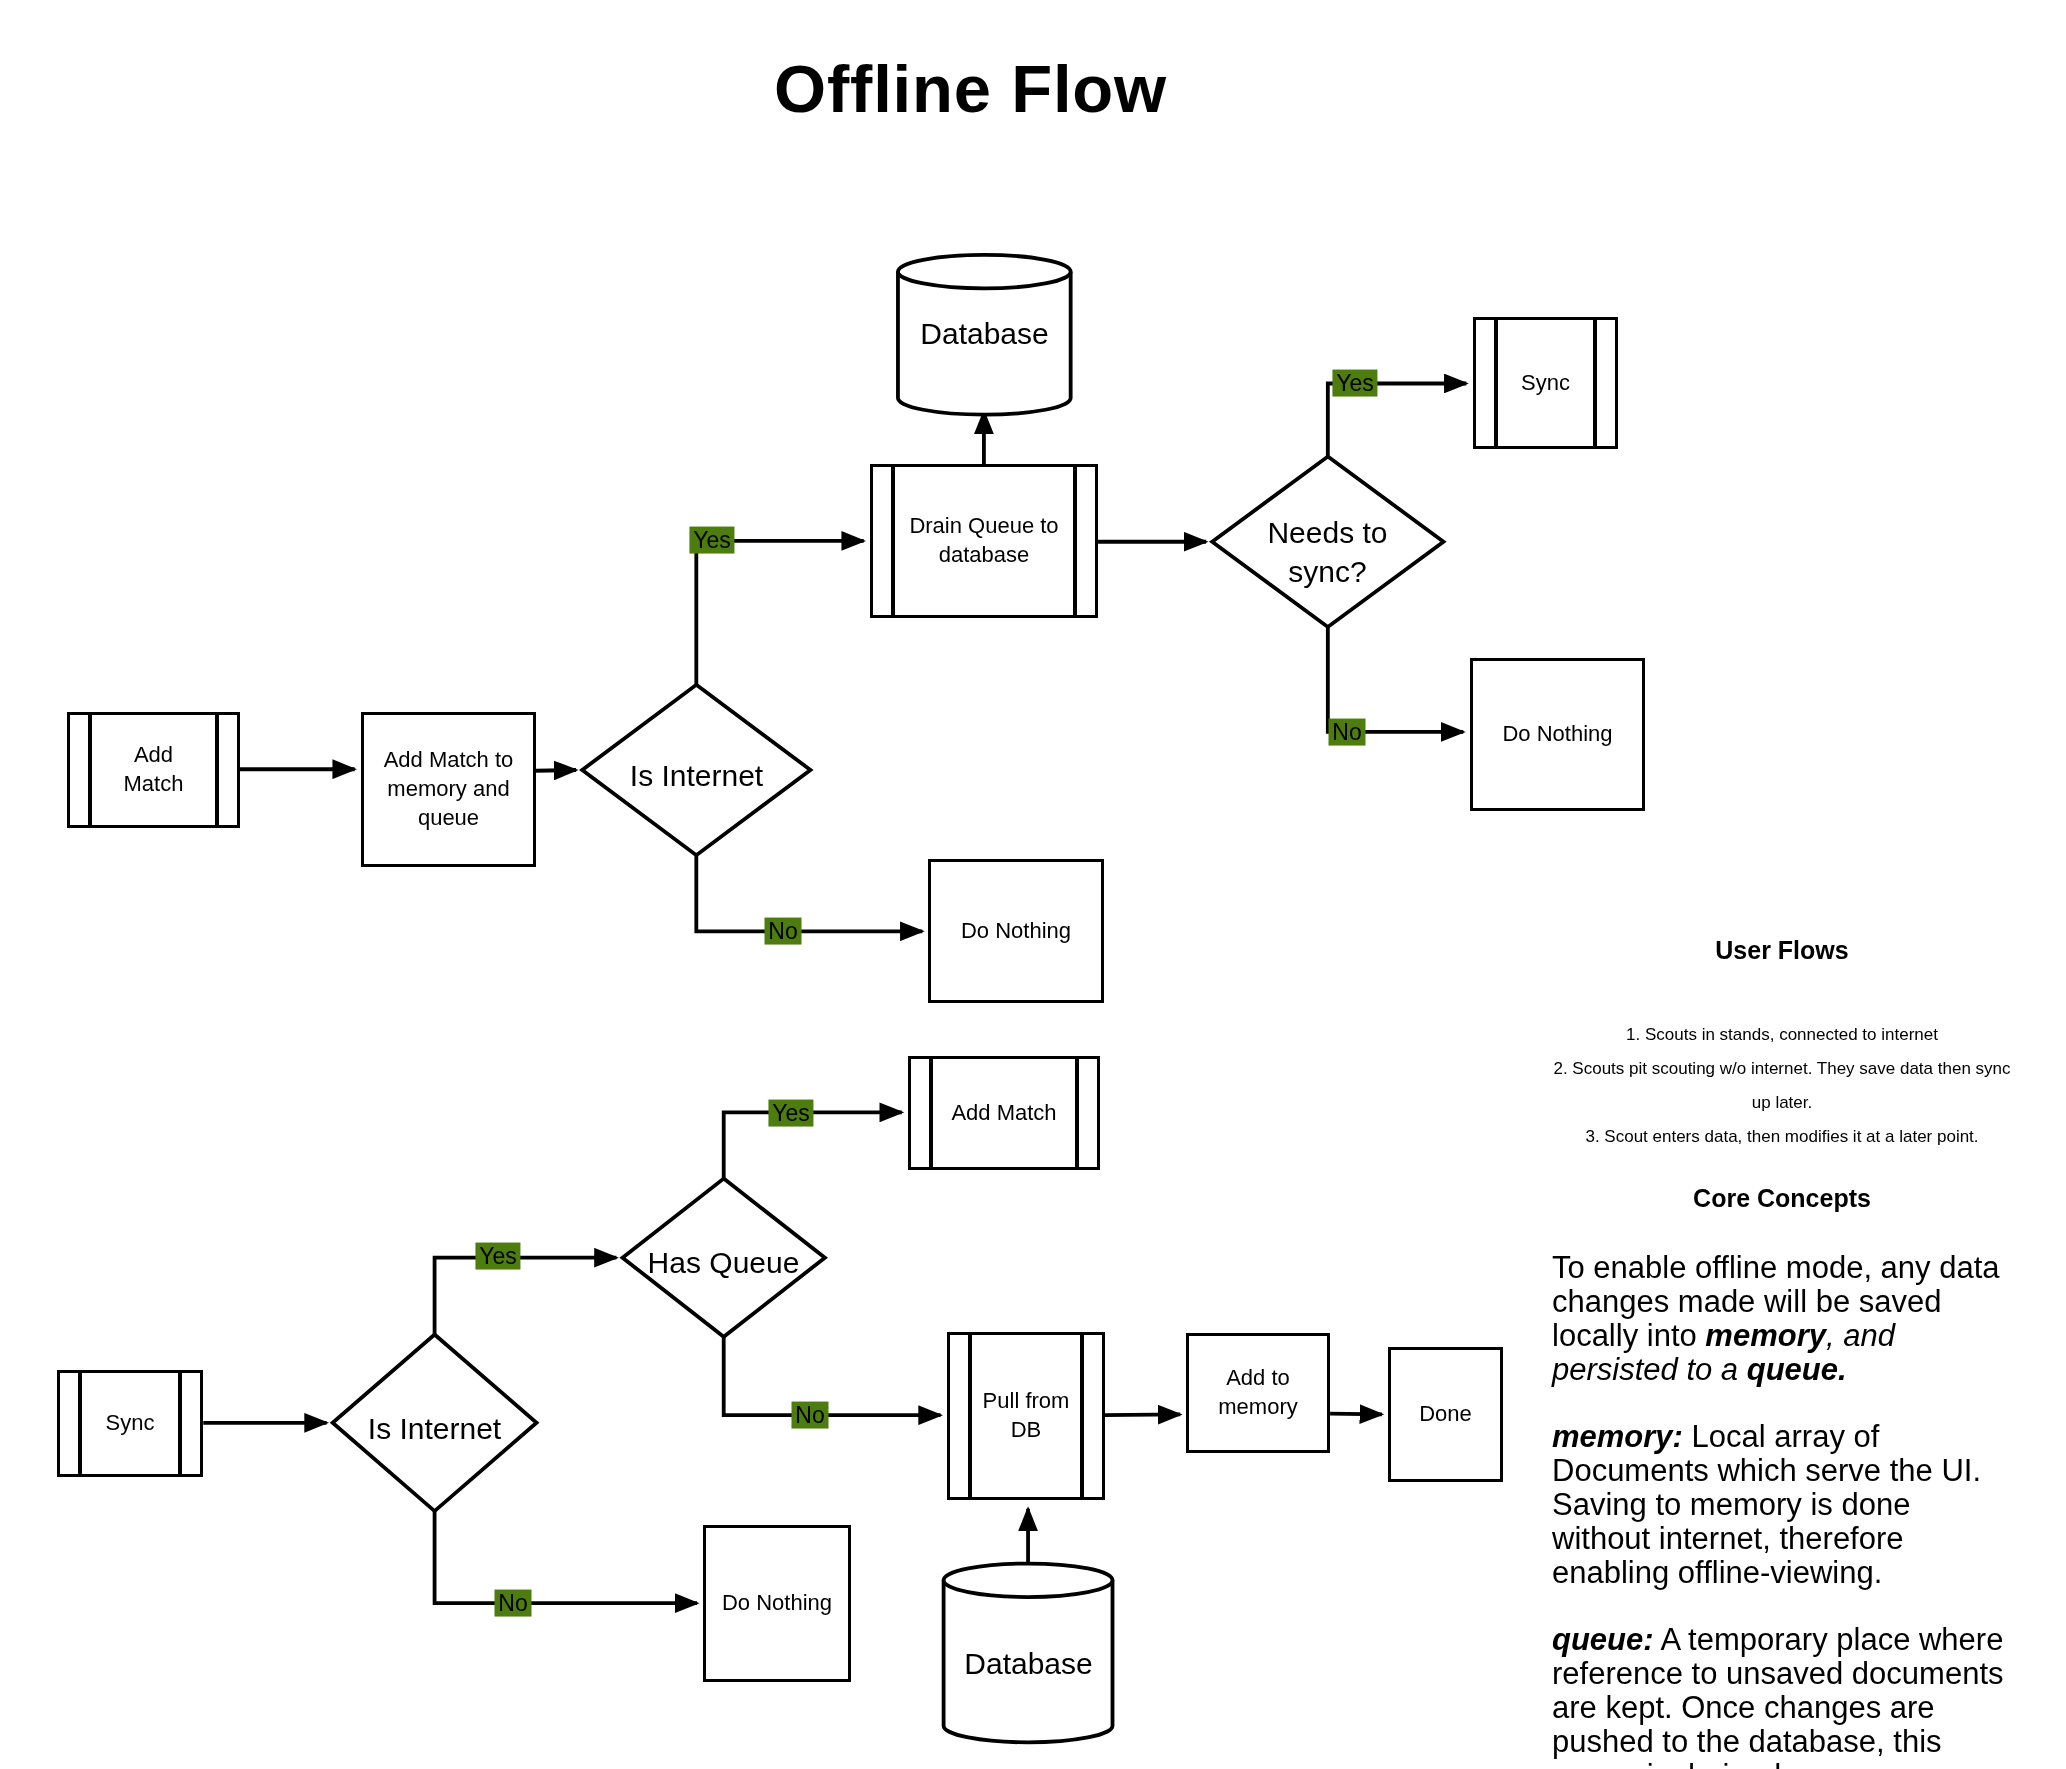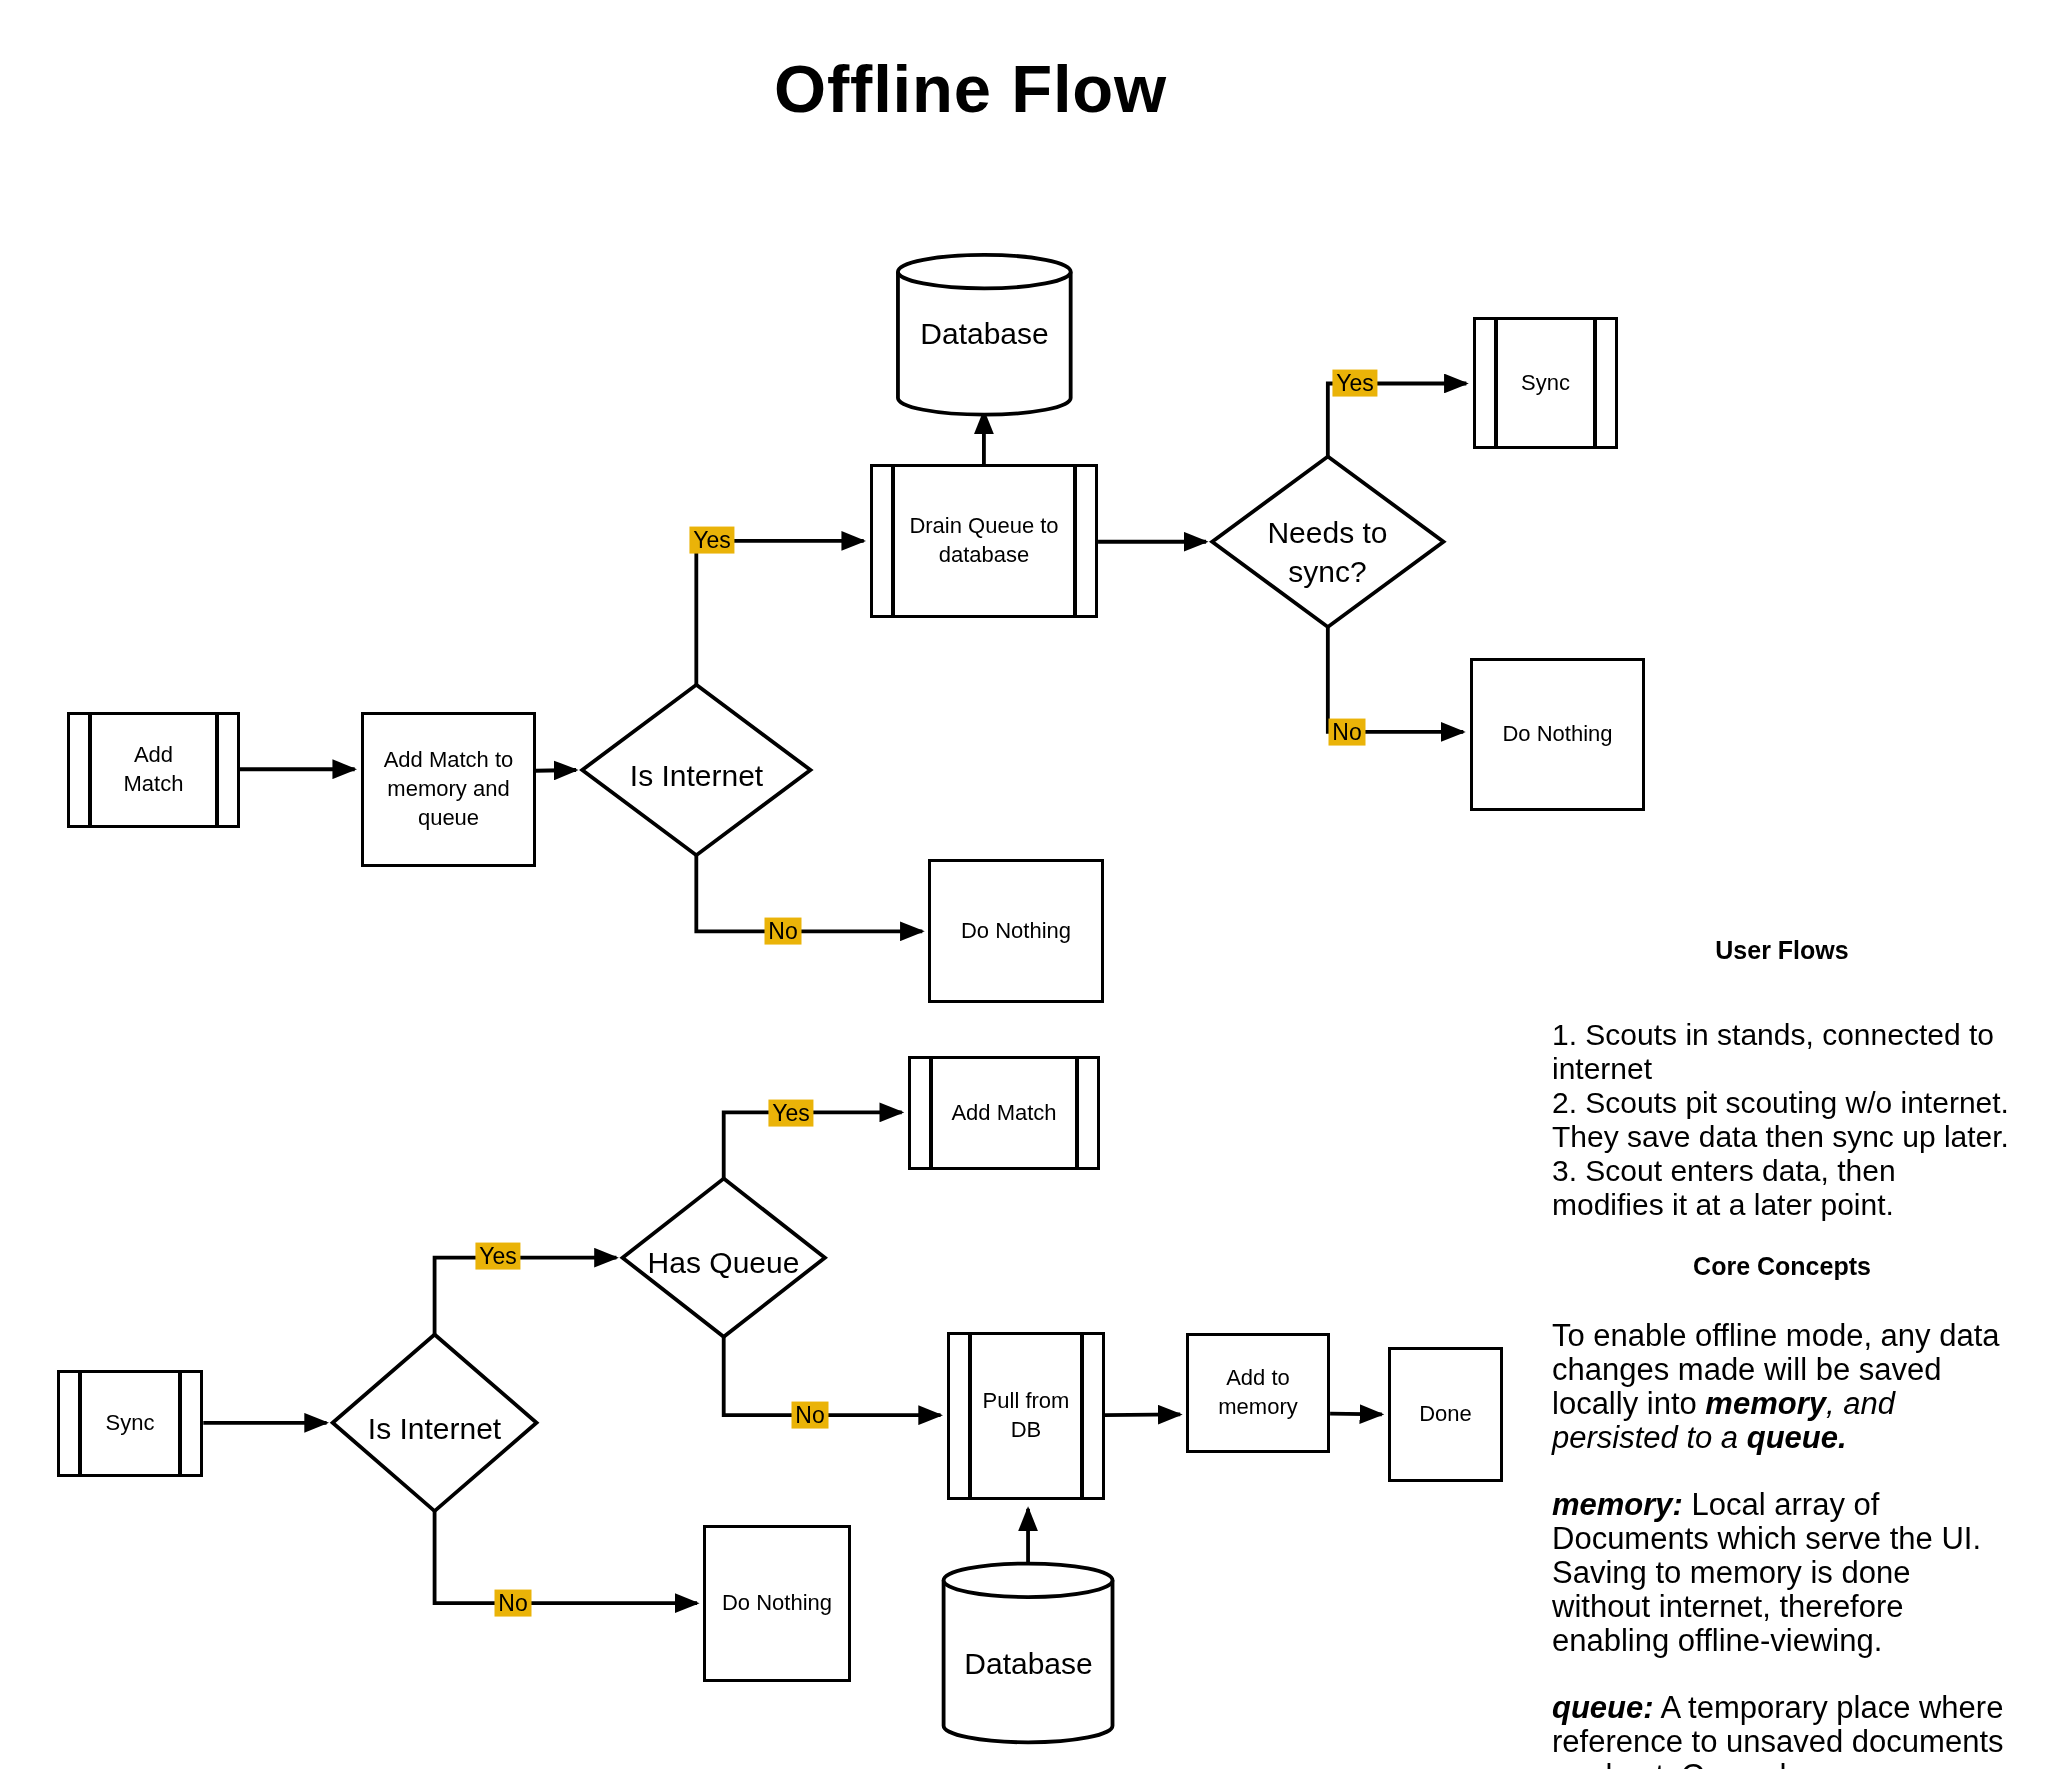--- a/index.html
+++ b/index.html
@@ -22,26 +22,26 @@
     font-size:22px;line-height:1.31;
   }
   .bar{position:absolute;top:0;bottom:0;width:3.8px;background:#000;}
   .bar.l{left:18px;} .bar.r{right:18px;}
   .node-inner{position:relative;z-index:1;}
   .float-label{
     position:absolute;z-index:3;text-align:center;font-size:30px;line-height:1.3;
   }
   .edge-label{
     position:absolute;z-index:3;transform:translate(-50%,-50%);
-    background:#eab308;padding:0.8px 3.8px;font-size:23px;line-height:1.1;
+    background:#4d7c0f;padding:0.8px 3.8px;font-size:23px;line-height:1.1;
   }
   .panel{position:absolute;left:1552px;top:935px;width:460px;z-index:2;}
   .panel h3{margin:0;font-size:25px;line-height:1.2;text-align:center;font-weight:bold;}
   .uf-list{margin:53px 0 29px 0;}
-  .uf-item{font-size:30px;line-height:34px;text-align:left;}
+  .uf-item{font-size:17px;line-height:34px;text-align:center;}
   .cc-para{margin:0 0 0 0;font-size:31px;line-height:34px;text-align:left;}
   .cc-head{margin-top:30px;}
   .p1{margin-top:38px;}
   .p2{margin-top:33px;}
   .p3{margin-top:33px;}
   .bi{font-weight:bold;font-style:italic;}
   .it{font-style:italic;}
 </style>
 </head>
 <body>

